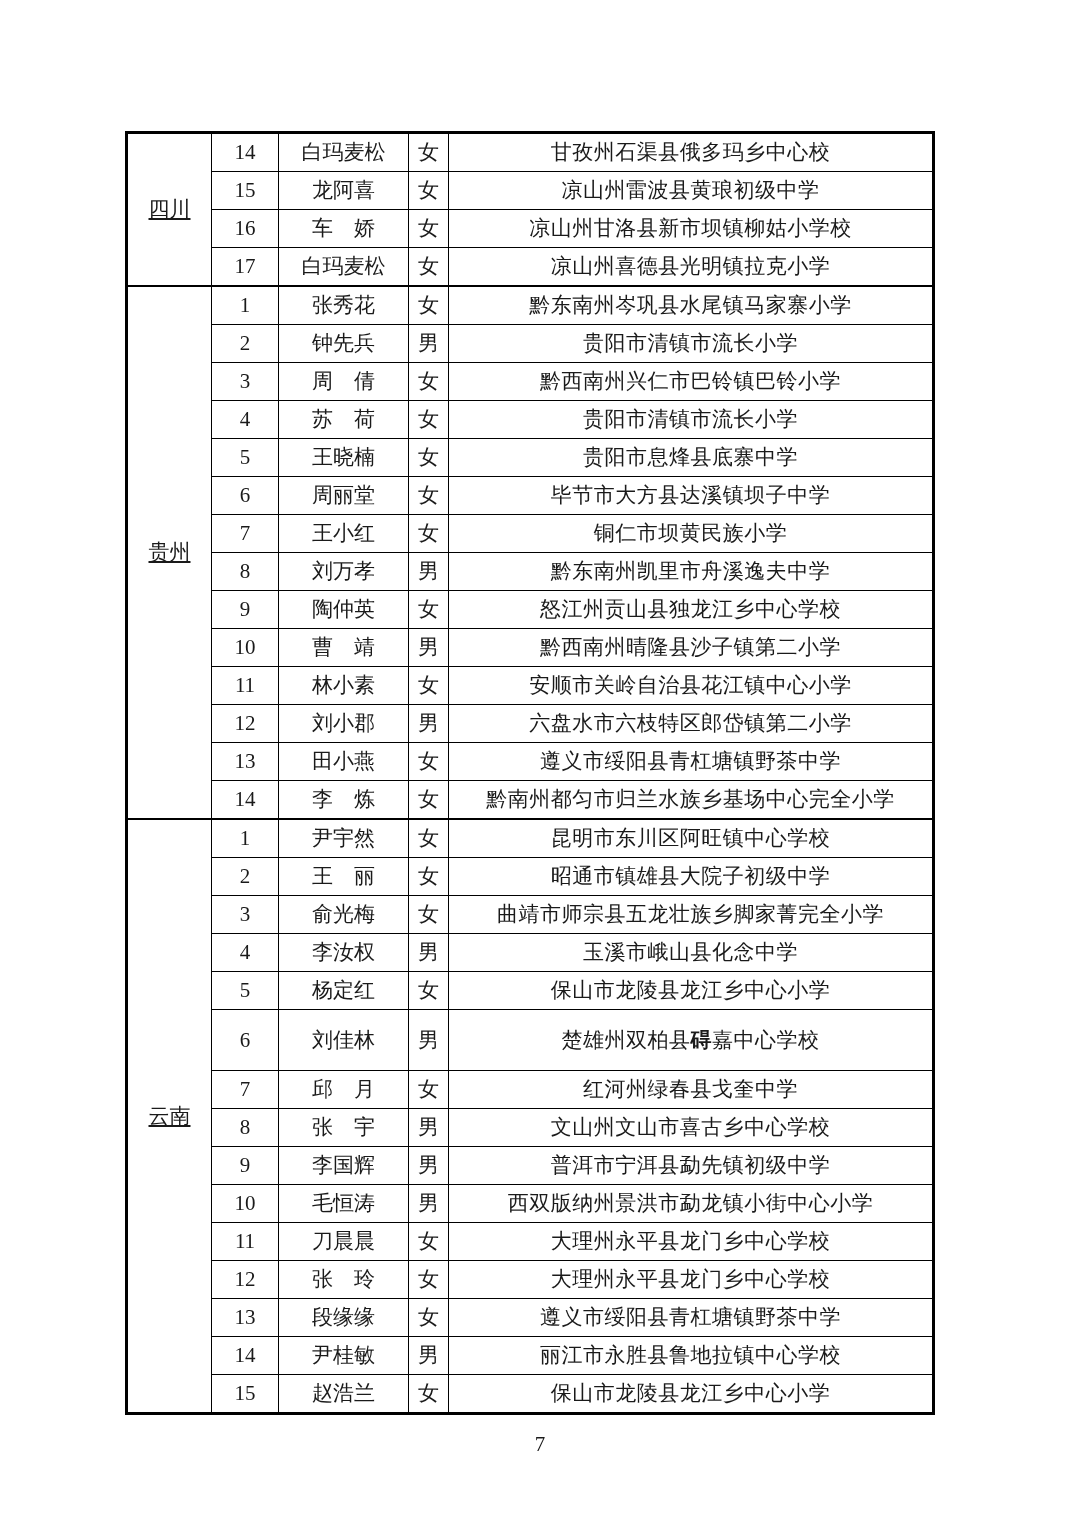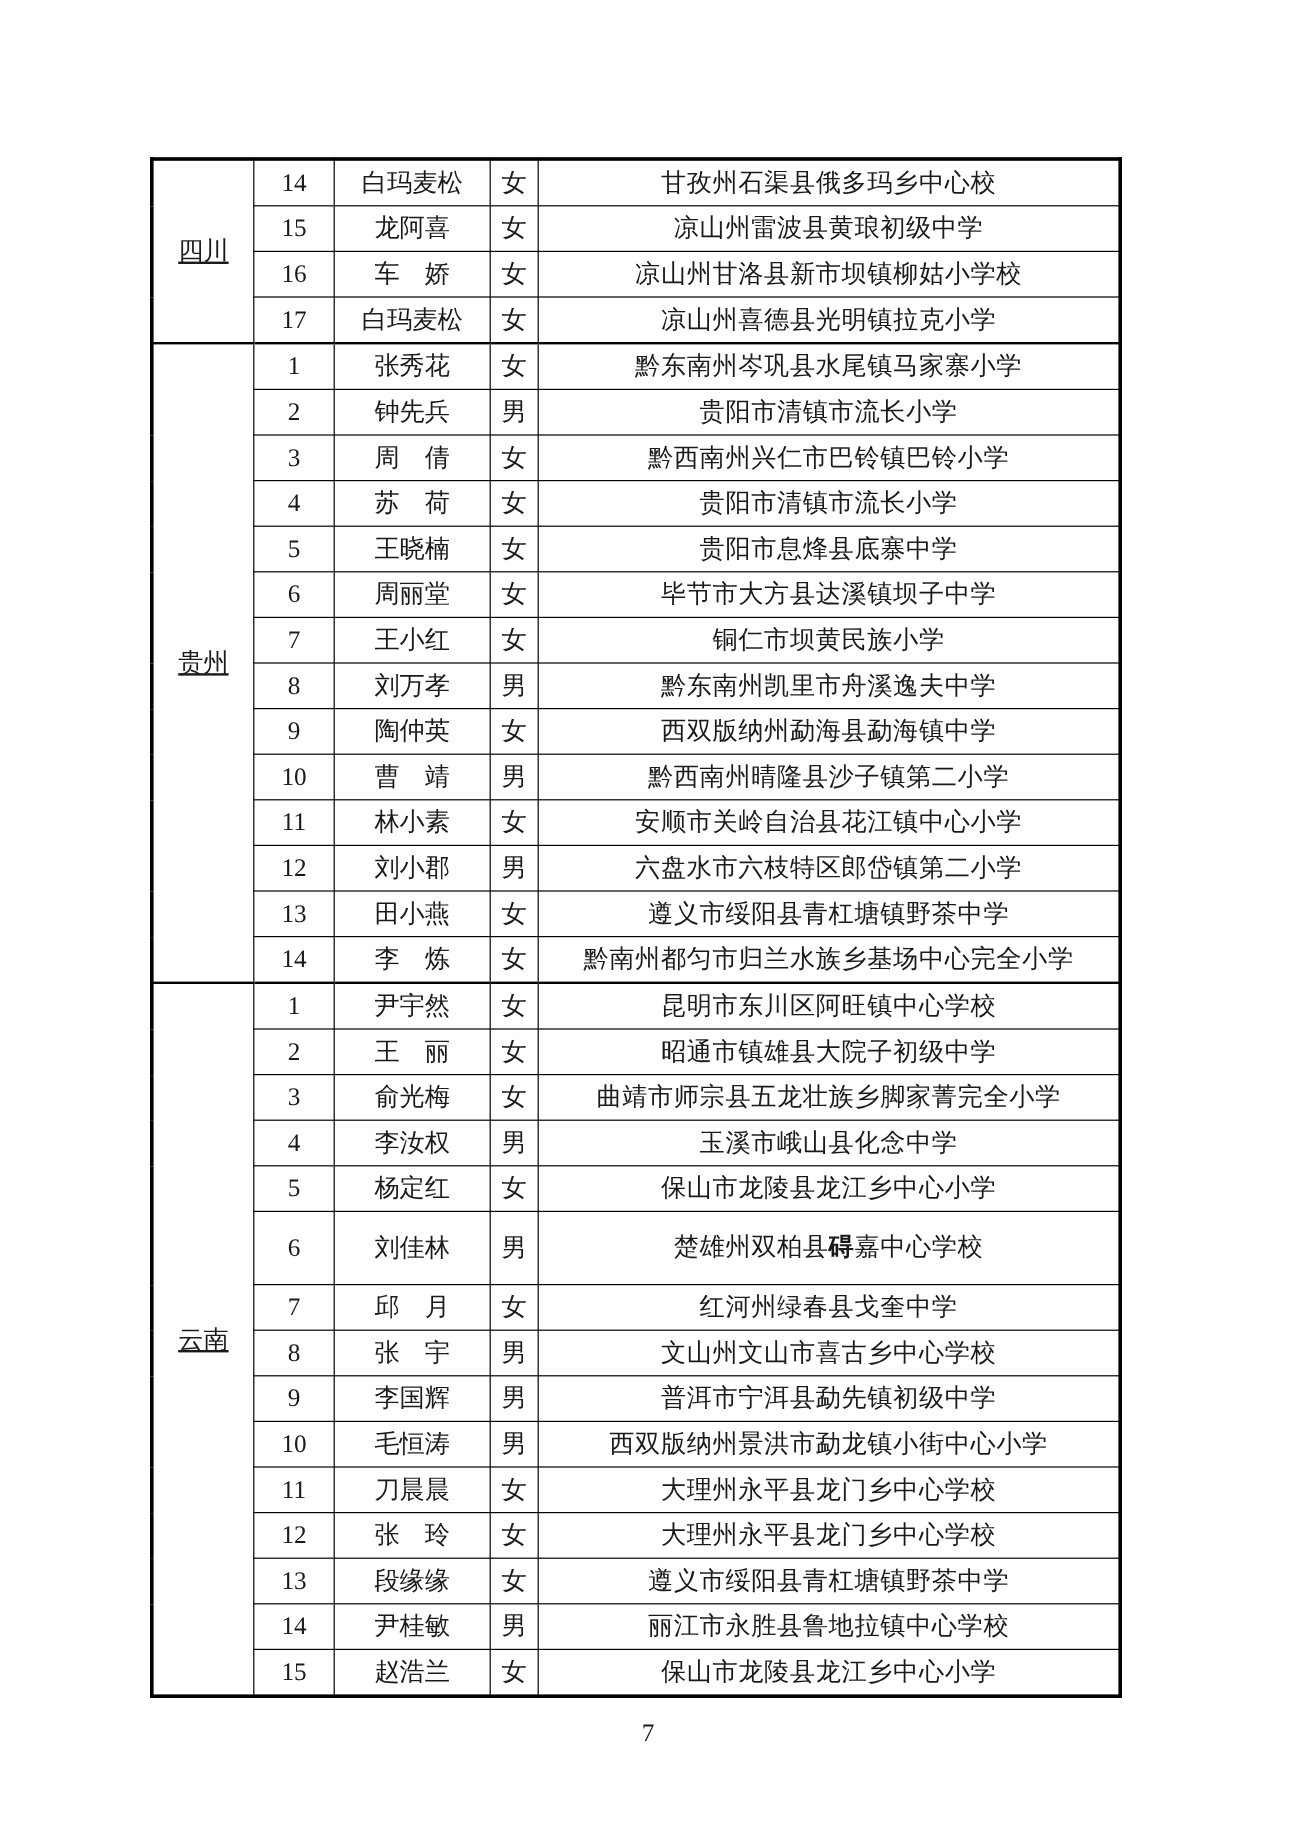--- a/index.html
+++ b/index.html
@@ -153,21 +153,21 @@
         <tr>
           <td class="no">8</td>
           <td class="name">刘万孝</td>
           <td class="gender">男</td>
           <td class="school">黔东南州凯里市舟溪逸夫中学</td>
         </tr>
         <tr>
           <td class="no">9</td>
           <td class="name">陶仲英</td>
           <td class="gender">女</td>
-          <td class="school">西双版纳州勐海县勐海镇中学</td>
+          <td class="school">怒江州贡山县独龙江乡中心学校</td>
         </tr>
         <tr>
           <td class="no">10</td>
           <td class="name">曹　靖</td>
           <td class="gender">男</td>
           <td class="school">黔西南州晴隆县沙子镇第二小学</td>
         </tr>
         <tr>
           <td class="no">11</td>
           <td class="name">林小素</td>

